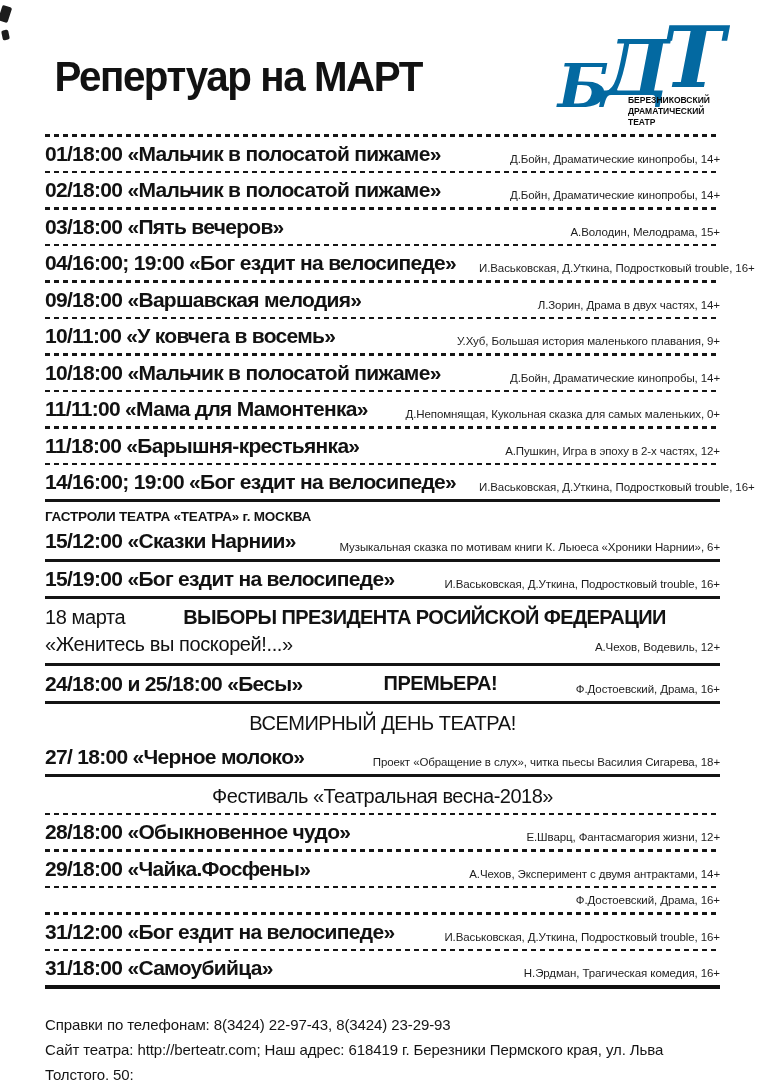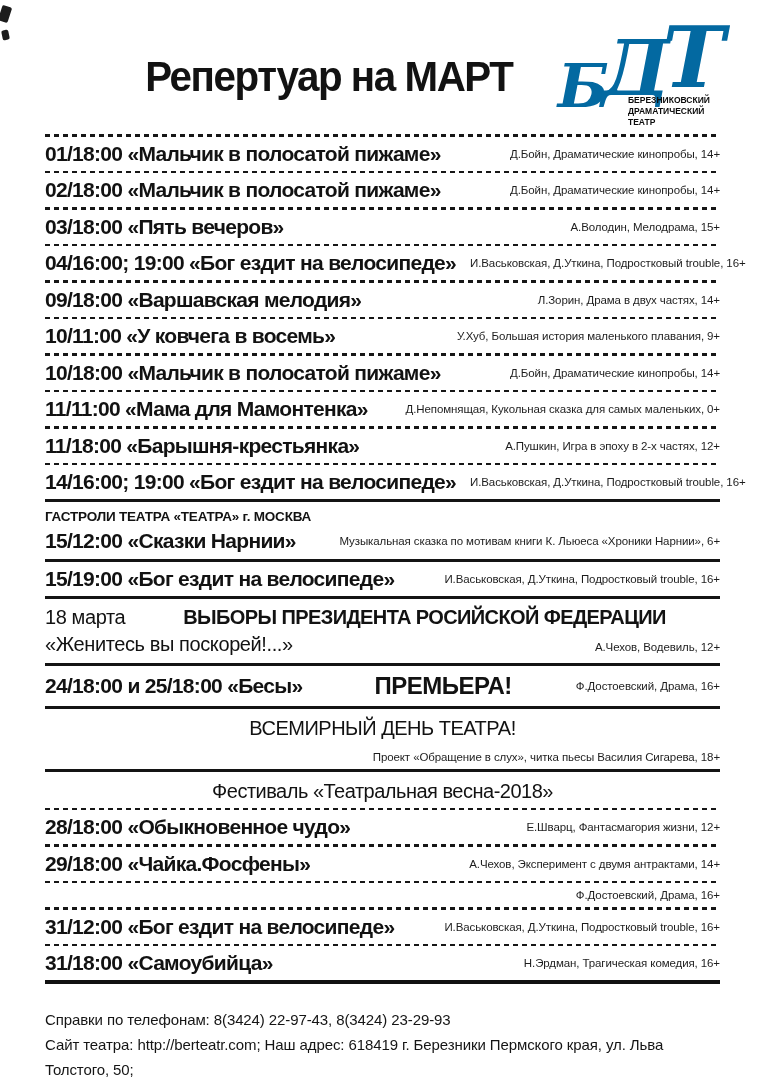--- a/index.html
+++ b/index.html
@@ -10,21 +10,21 @@
   }
   .page{padding:22px 43px 0 45px;position:relative;}
 
   
   .artifact{position:absolute;background:#1c1c1c;border-radius:2px;}
   .a1{left:0;top:6px;width:10px;height:16px;transform:rotate(18deg);}
   .a2{left:2px;top:30px;width:7px;height:10px;transform:rotate(-12deg);}
 
   
   .header{display:flex;align-items:flex-start;height:112px;}
-  .title-wrap{flex:1;text-align:right;padding-top:34px;}
+  .title-wrap{flex:1;text-align:left;padding-top:34px;}
   h1.title{
     margin:0;font-size:42px;font-weight:700;letter-spacing:-1.5px;line-height:1;
     transform:scaleX(.96);transform-origin:center;
   }
   .logo{position:relative;width:198px;height:110px;flex:none;}
   .logo-letters{
     position:absolute;top:-4px;right:2px;
     font-family:"DejaVu Serif",serif;font-style:italic;font-weight:bold;
     line-height:1;letter-spacing:-7px;white-space:nowrap;color:#0369a1;
   }
@@ -38,24 +38,24 @@
     color:#0c0c0c;text-align:left;
   }
 
   
   .sep{height:3px;margin:0;}
   .sep-dashed{background:repeating-linear-gradient(90deg,#161616 0 5px,transparent 5px 9px);height:2.5px;}
   .sep-solid{background:#141414;}
   .sep-thick{background:#111;height:4px;}
 
   
-  .row{display:flex;align-items:center;padding:6px 0 6px;}
+  .row{display:flex;align-items:flex-end;padding:6px 0 6px;gap:9px;}
   .row-title{font-size:21px;font-weight:700;letter-spacing:-0.7px;line-height:1.05;white-space:nowrap;}
   .row-info{margin-left:auto;font-size:11.5px;font-weight:400;letter-spacing:-0.1px;color:#1d1d1d;white-space:nowrap;padding-left:14px;}
-  .badge{font-size:24px;font-weight:700;letter-spacing:-0.5px;margin-left:72px;white-space:nowrap;}
+  .badge{font-size:20px;font-weight:700;letter-spacing:-0.5px;margin-left:72px;white-space:nowrap;}
 
   .subheader{font-size:13.5px;font-weight:700;letter-spacing:-0.2px;padding:7px 0 0;}
   .center-header{text-align:center;font-size:20px;font-weight:400;letter-spacing:-0.5px;padding:8px 0 5px;}
 
   .event-line1{display:flex;align-items:baseline;padding:7px 0 2px;}
   .event-date{font-size:20px;font-weight:400;letter-spacing:-0.4px;}
   .event-headline{font-size:20px;font-weight:700;letter-spacing:-0.6px;margin-left:58px;white-space:nowrap;}
   .event-line2{display:flex;align-items:baseline;padding:2px 0 7px;}
   .event-title{font-size:20px;font-weight:400;letter-spacing:-0.4px;white-space:nowrap;}
 
@@ -161,20 +161,21 @@
       </div>
       <div class="sep sep-solid"></div>
       <div class="row">
         <span class="row-title">24/18:00 и 25/18:00 «Бесы»</span>
         <span class="badge">ПРЕМЬЕРА!</span>
         <span class="row-info">Ф.Достоевский, Драма, 16+</span>
       </div>
       <div class="sep sep-solid"></div>
       <div class="center-header">ВСЕМИРНЫЙ ДЕНЬ ТЕАТРА!</div>
       <div class="row">
+        <span class="row-title">27/ 18:00 «Черное молоко»</span>
         <span class="row-info">Проект «Обращение в слух», читка пьесы Василия Сигарева, 18+</span>
       </div>
       <div class="sep sep-solid"></div>
       <div class="center-header">Фестиваль «Театральная весна-2018»</div>
       <div class="sep sep-dashed"></div>
       <div class="row">
         <span class="row-title">28/18:00 «Обыкновенное чудо»</span>
         <span class="row-info">Е.Шварц, Фантасмагория жизни, 12+</span>
       </div>
       <div class="sep sep-dashed"></div>

